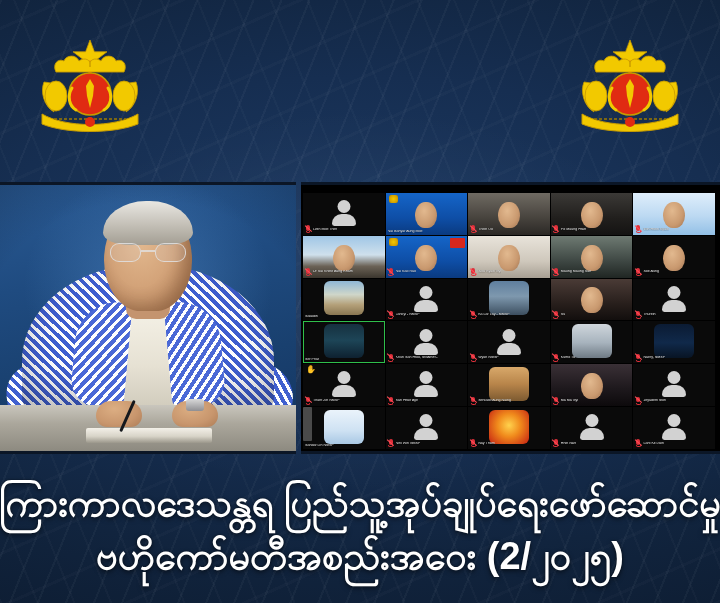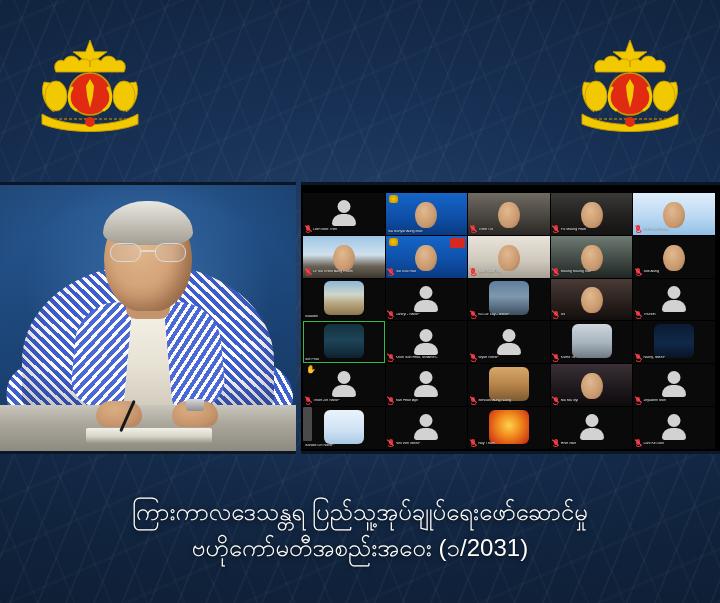--- a/index.html
+++ b/index.html
@@ -350,22 +350,22 @@
     width: 720px; height: 147px;
     z-index: 4;
     display: flex;
     flex-direction: column;
     align-items: center;
     justify-content: center;
     gap: 6px;
   }
   .caption-line {
     color: #ffffff;
-    font-size: 24px;
-    font-weight: 400;
+    font-size: 38px;
+    font-weight: 700;
     white-space: nowrap;
     text-shadow: 0 2px 5px rgba(0,0,0,0.55), 0 0 2px rgba(0,0,0,0.45);
     line-height: 1.22;
   }
 </style>
 </head>
 <body>
 
 <div id="stage">
 
@@ -797,16 +797,16 @@
               <span class="name-text">Lant Kit Lwin</span>
             </div>
           </div>
         </div>
       <div id="grid-scrollbar"></div>
     </div>
   </div>
 
   <div id="caption">
     <div class="caption-line">ကြားကာလဒေသန္တရ ပြည်သူ့အုပ်ချုပ်ရေးဖော်ဆောင်မှု</div>
-    <div class="caption-line">ဗဟိုကော်မတီအစည်းအဝေး (၁/2031)</div>
+    <div class="caption-line">ဗဟိုကော်မတီအစည်းအဝေး (2/၂၀၂၅)</div>
   </div>
 
 </div>
 
 </body></html>

